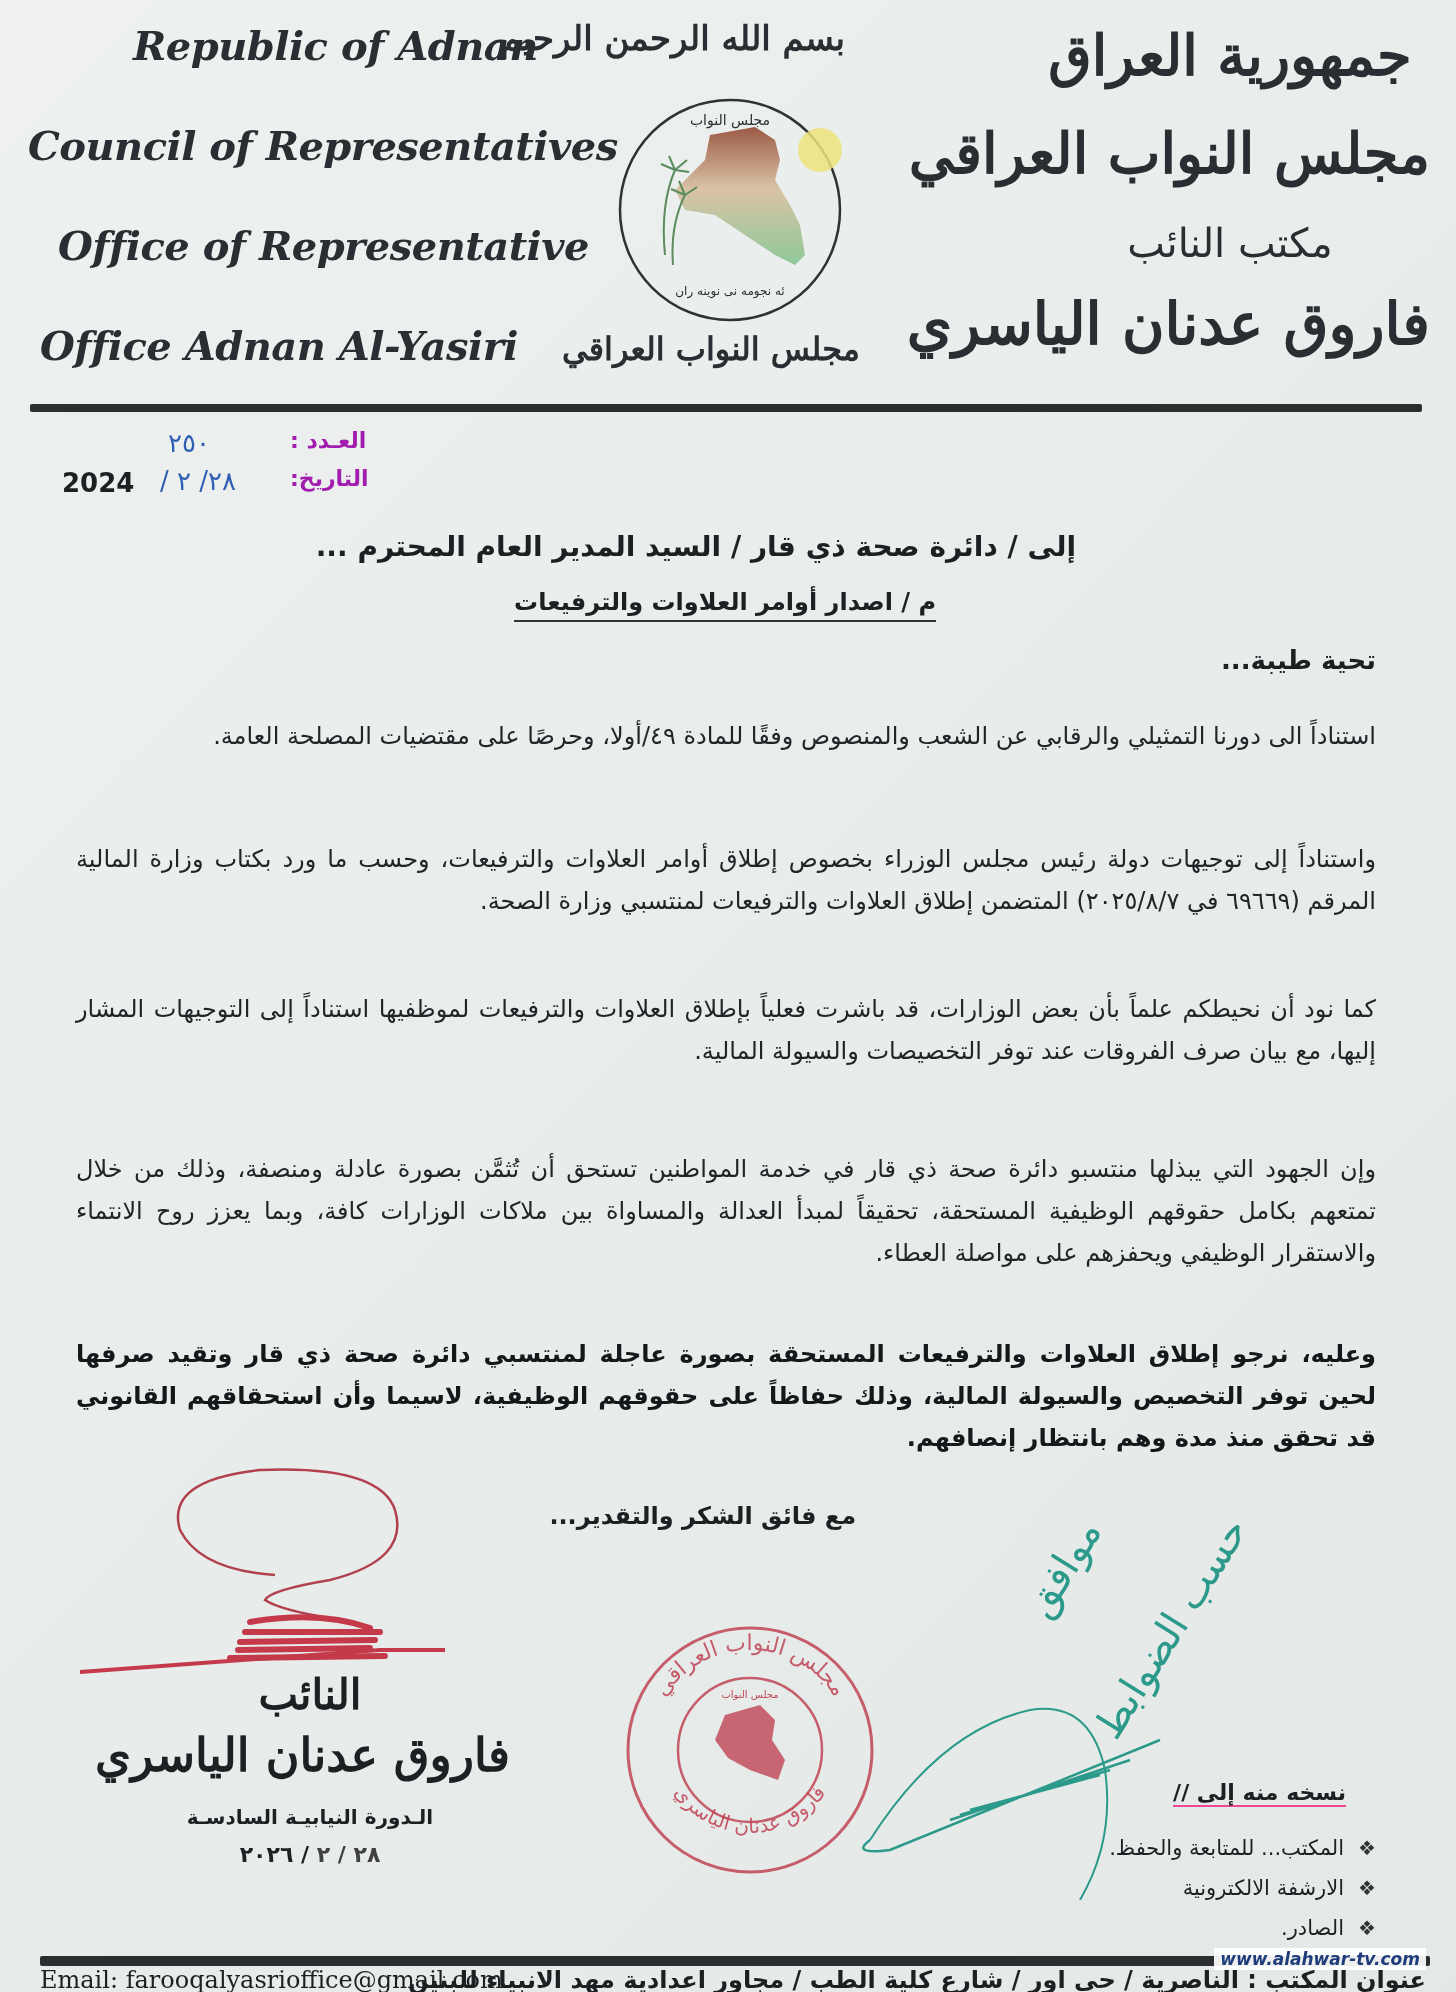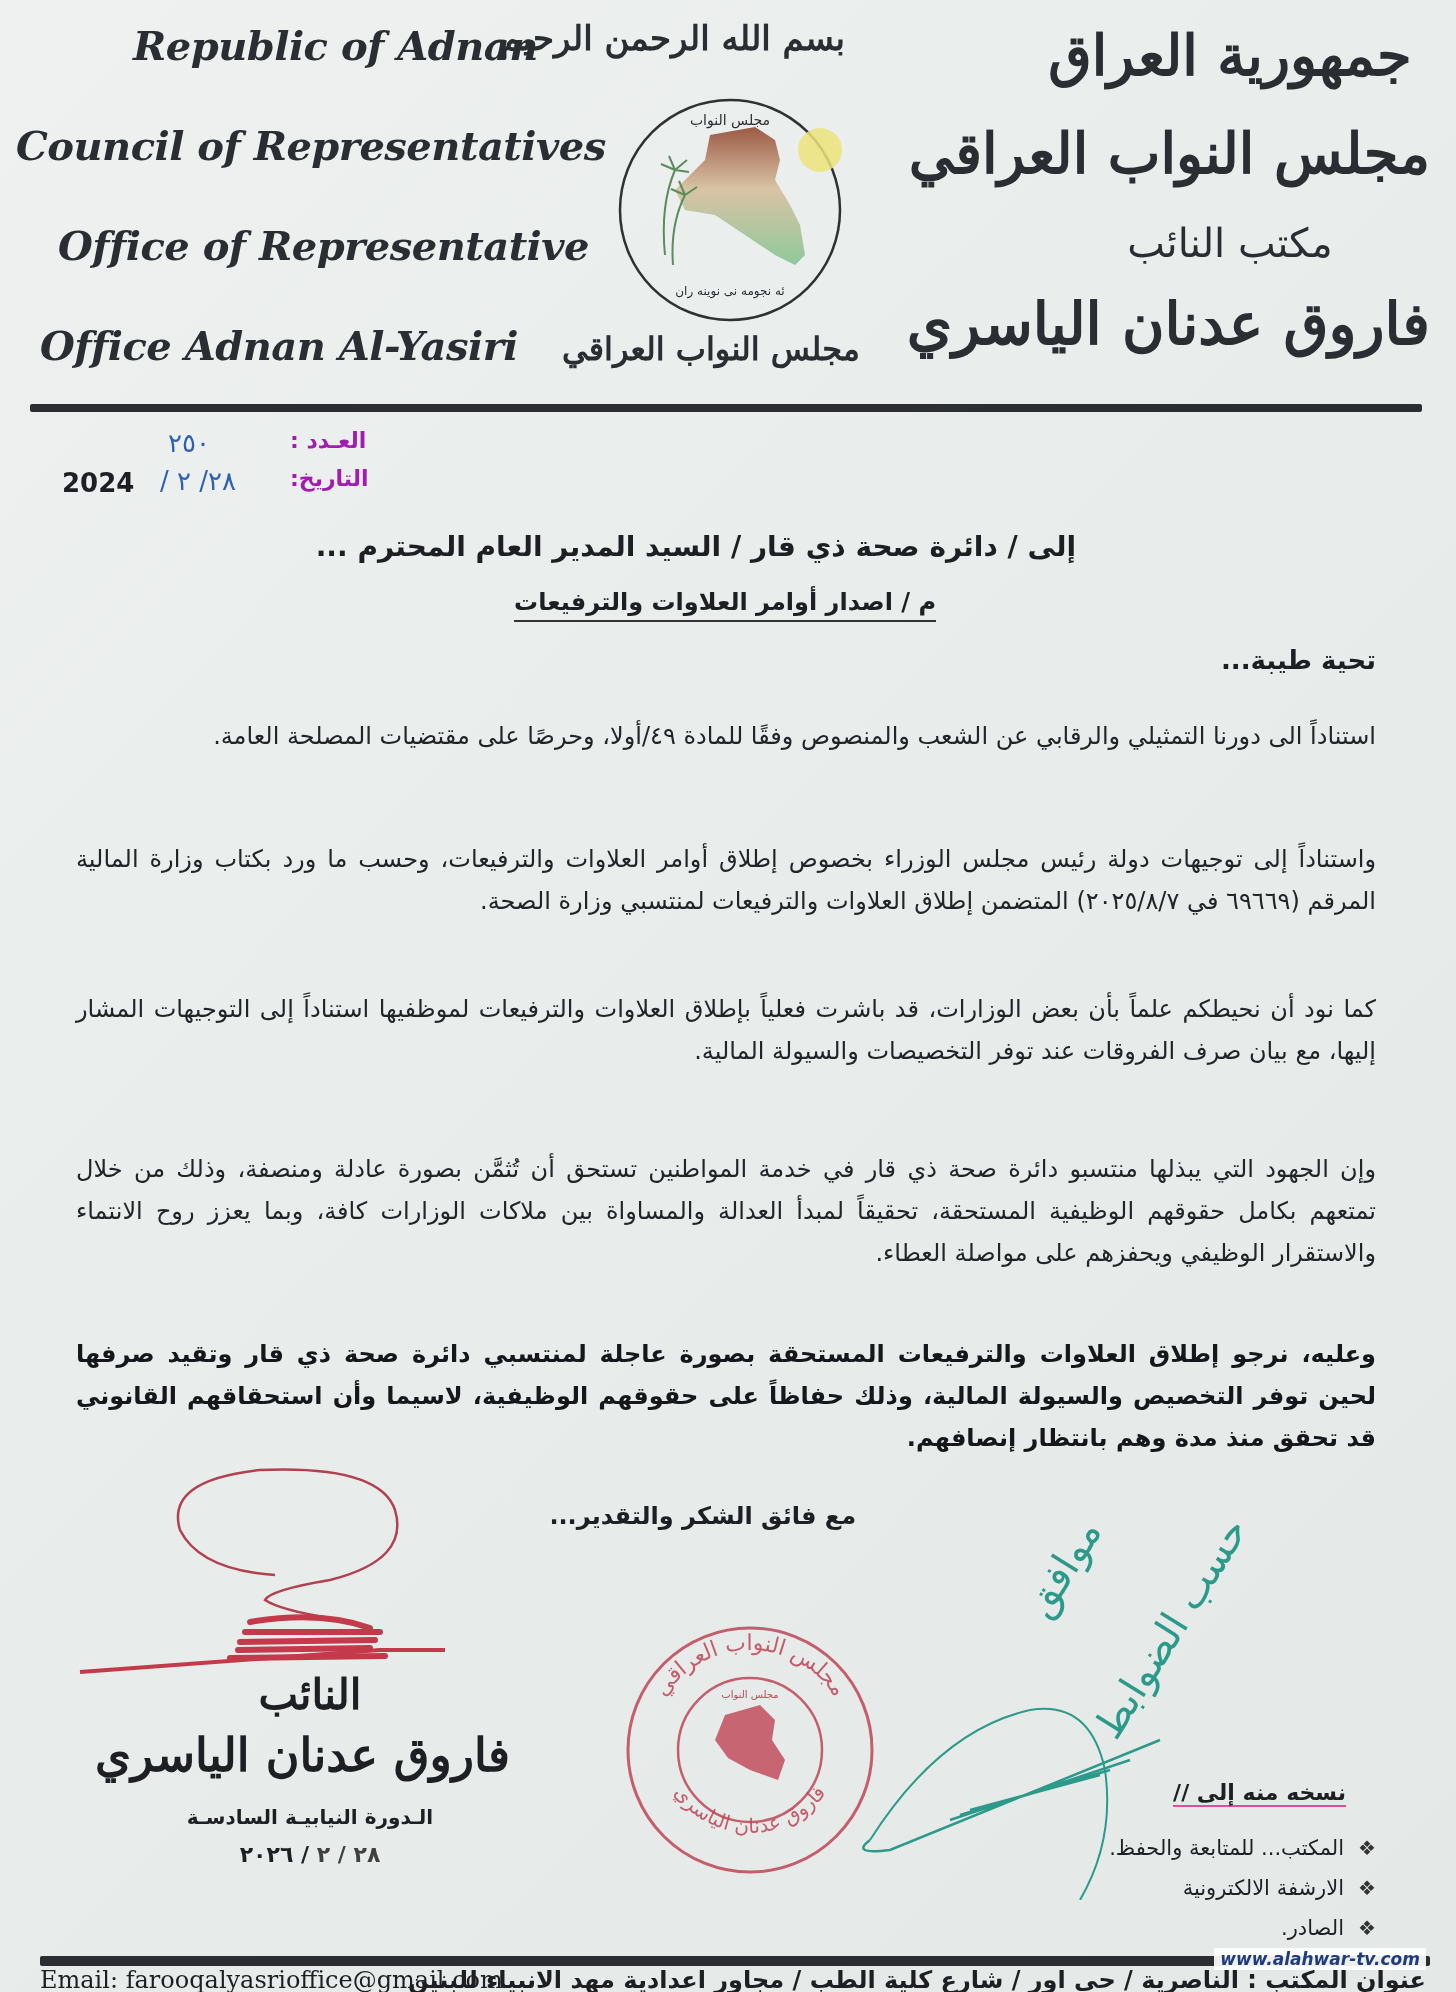--- a/index.html
+++ b/index.html
@@ -58,21 +58,21 @@
   .footer-address { position:absolute; right:30px; top:1966px; font-size:24px; font-weight:bold; direction:rtl; white-space:nowrap; color:#1e1f22; }
   .watermark-url { position:absolute; right:30px; top:1948px; background:rgba(255,255,255,0.92); color:#1e3d7a; font-size:17px; font-weight:bold; font-style:italic; padding:1px 6px; white-space:nowrap; font-family:"DejaVu Sans", sans-serif; }
 
   .green-note { position:absolute; color:#2c9a8a; font-family:"DejaVu Serif", serif; font-size:40px; transform:rotate(-58deg); transform-origin:center; white-space:nowrap; direction:rtl; }
 </style>
 </head>
 <body>
 
 <div>
   <div class="en-line" style="left:133px;top:22px;font-size:40px;">Republic of Adnan</div>
-  <div class="en-line" style="left:16px;top:122px;font-size:40px;">Council of Representatives</div>
+  <div class="en-line" style="left:28px;top:122px;font-size:40px;">Council of Representatives</div>
   <div class="en-line" style="left:58px;top:222px;font-size:40px;">Office of Representative</div>
   <div class="en-line" style="left:40px;top:322px;font-size:40px;">Office Adnan Al-Yasiri</div>
 </div>
 
 <div>
   <div class="ar-head" style="left:615px;top:18px;width:230px;font-size:34px;font-weight:bold;">بسم الله الرحمن الرحيم</div>
   <svg class="abs" style="left:615px;top:95px;" width="230" height="230" viewBox="0 0 230 230">
     <defs>
       <linearGradient id="mapg" x1="0" y1="0" x2="0" y2="1">
         <stop offset="0" stop-color="#9c5a45"></stop>

